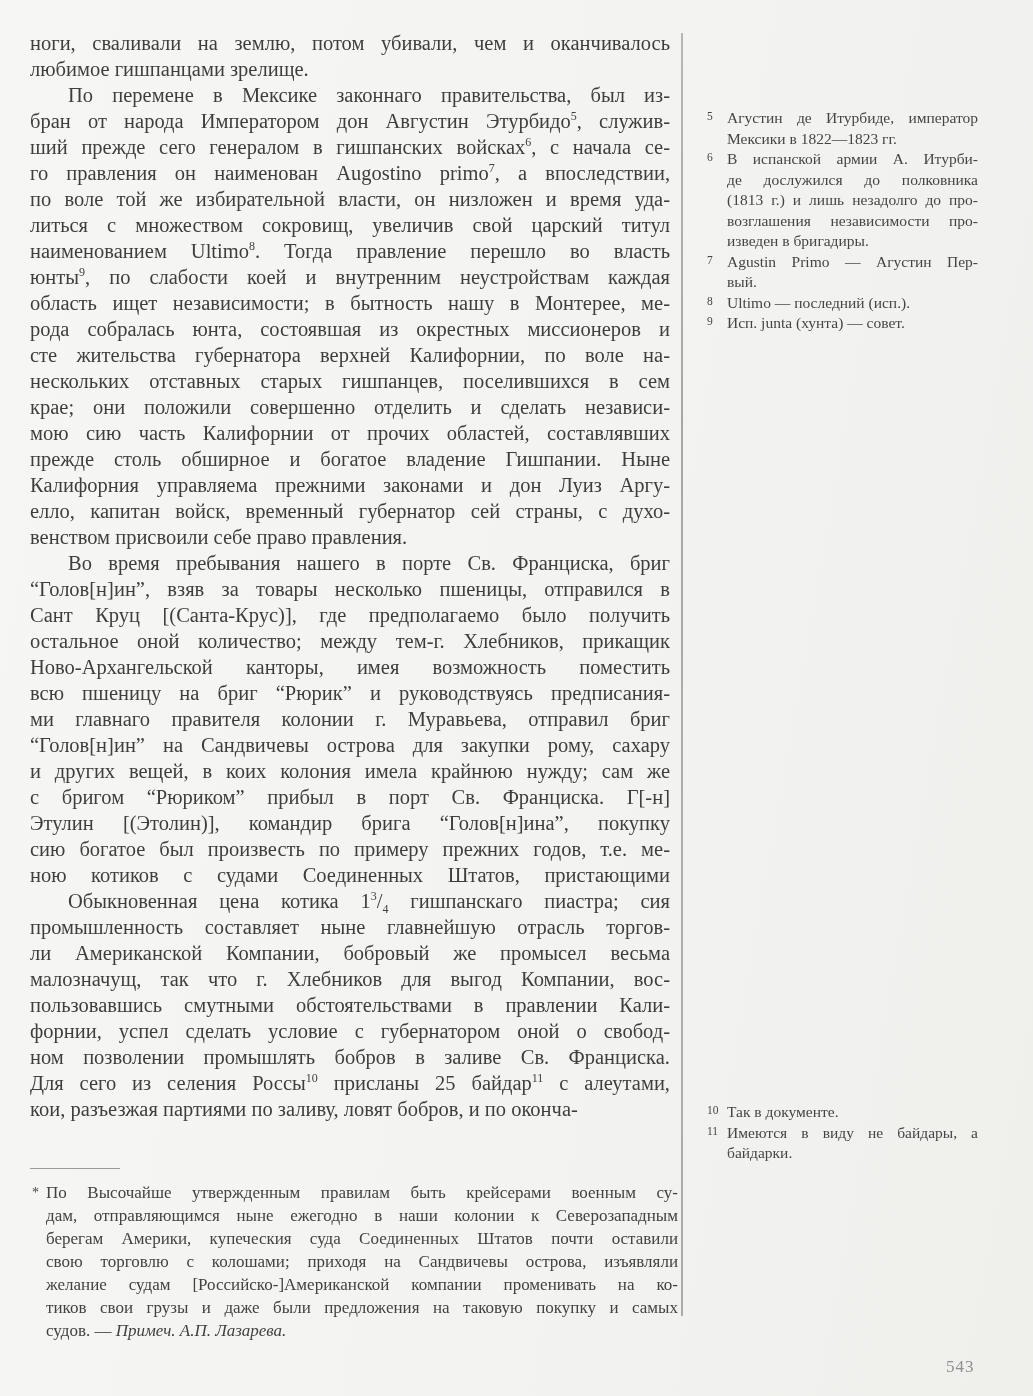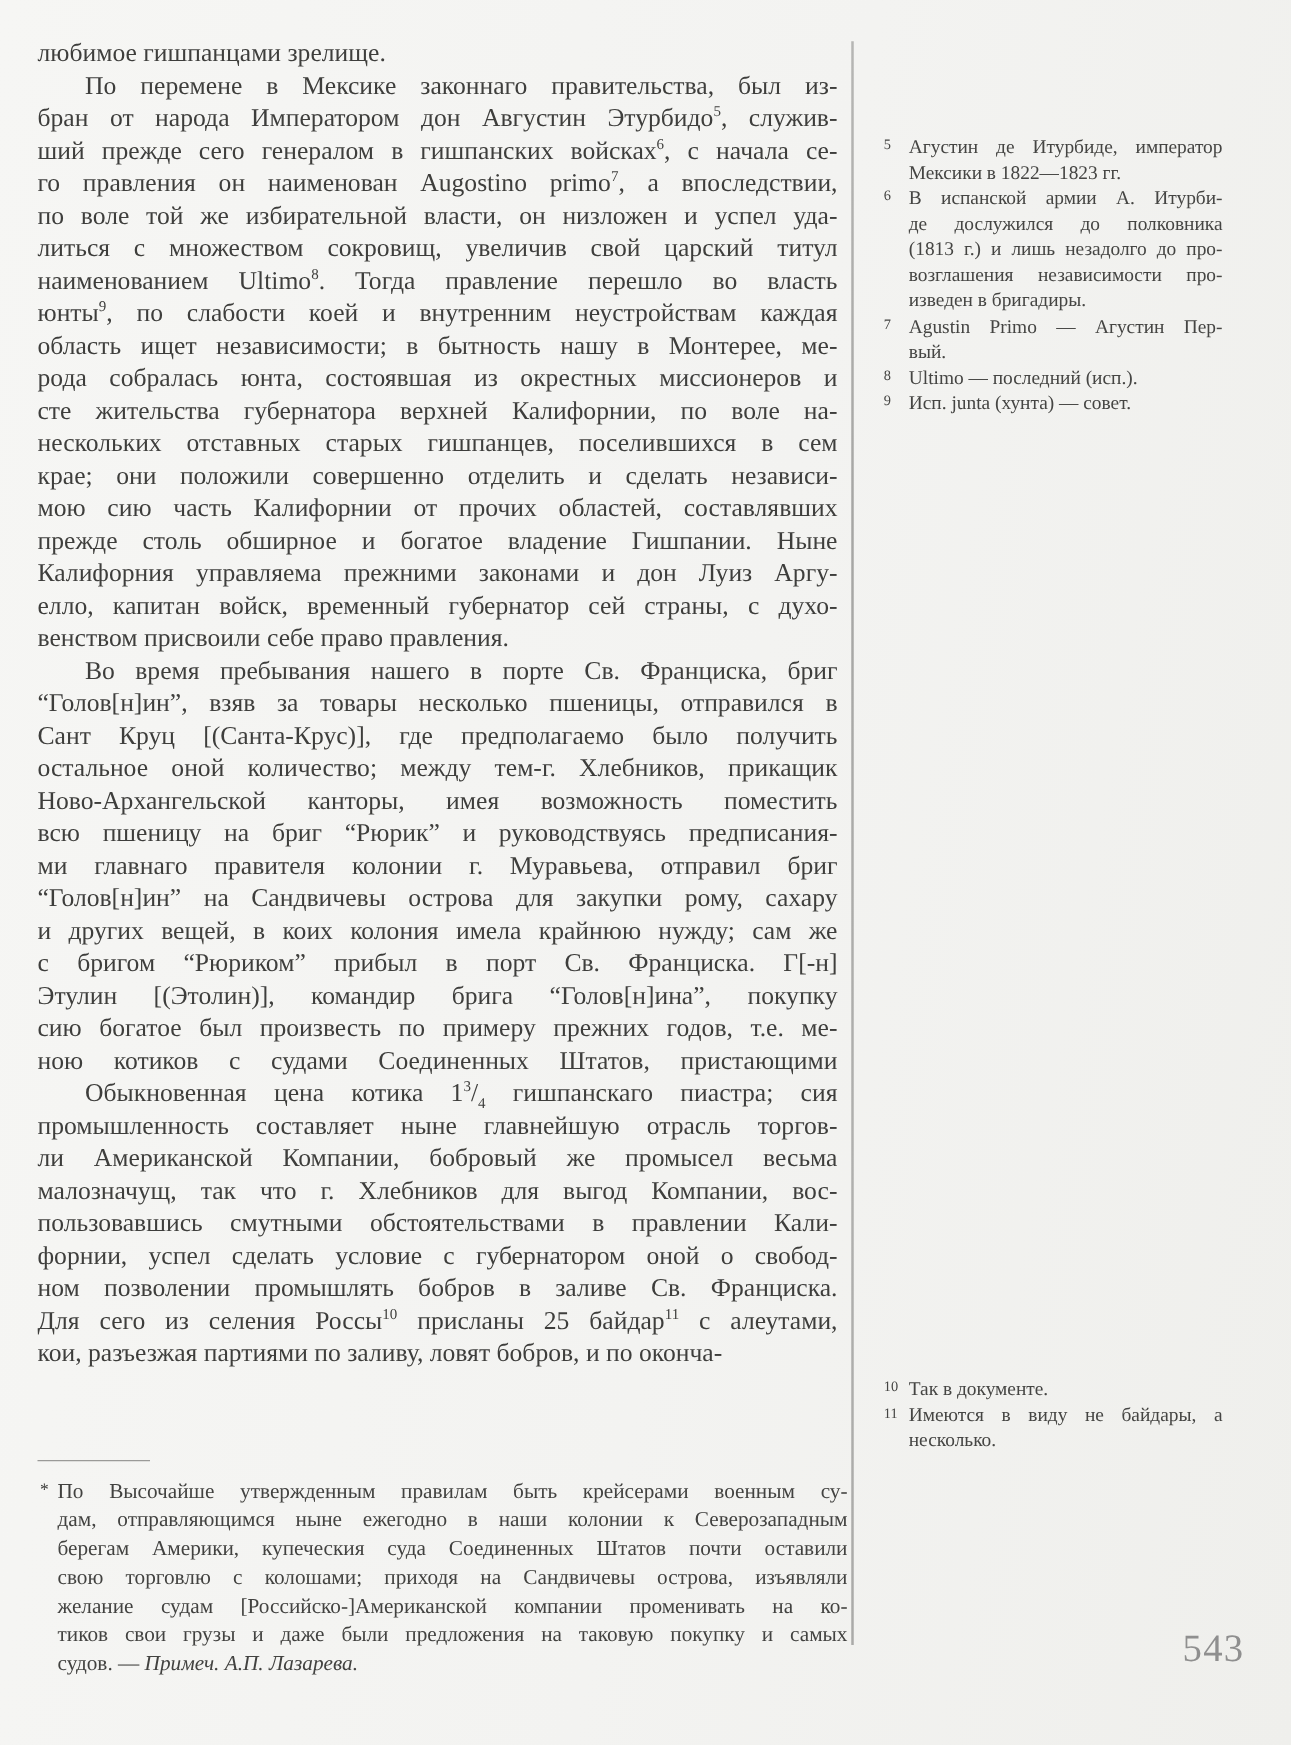--- a/index.html
+++ b/index.html
@@ -55,35 +55,36 @@
     position:absolute;left:30px;top:1181px;width:648px;
     font-size:17px;line-height:23px;color:#424240;
   }
   .fn-marker{position:absolute;left:2px;top:0;font-size:14px;}
   .fn-lines{padding-left:16px;}
   .fn-line{text-align:justify;text-align-last:justify;}
   .fn-line.lastline{text-align-last:left;}
   .fn-italic{font-style:italic;}
   
   .page-number{
-    position:absolute;left:946px;top:1301px;
-    font-size:31px;color:var(--page-num);letter-spacing:1px;
+    position:absolute;left:946px;top:1357px;
+    font-size:17px;color:var(--page-num);letter-spacing:1px;
   }
 </style>
 </head>
 <body>
 
 <div class="page">
   <div class="main-text">
+      <div class="tline">ноги, сваливали на землю, потом убивали, чем и оканчивалось</div>
       <div class="tline lastline">любимое гишпанцами зрелище.</div>
       <div class="tline indent">По перемене в Мексике законнаго правительства, был из-</div>
       <div class="tline">бран от народа Императором дон Августин Этурбидо<sup>5</sup>, служив-</div>
       <div class="tline">ший прежде сего генералом в гишпанских войсках<sup>6</sup>, с начала се-</div>
       <div class="tline">го правления он наименован Augostino primo<sup>7</sup>, а впоследствии,</div>
-      <div class="tline">по воле той же избирательной власти, он низложен и успел уда-</div>
+      <div class="tline">по воле той же избирательной власти, он низложен и время уда-</div>
       <div class="tline">литься с множеством сокровищ, увеличив свой царский титул</div>
       <div class="tline">наименованием Ultimo<sup>8</sup>. Тогда правление перешло во власть</div>
       <div class="tline">юнты<sup>9</sup>, по слабости коей и внутренним неустройствам каждая</div>
       <div class="tline">область ищет независимости; в бытность нашу в Монтерее, ме-</div>
       <div class="tline">рода собралась юнта, состоявшая из окрестных миссионеров и</div>
       <div class="tline">сте жительства губернатора верхней Калифорнии, по воле на-</div>
       <div class="tline">нескольких отставных старых гишпанцев, поселившихся в сем</div>
       <div class="tline">крае; они положили совершенно отделить и сделать независи-</div>
       <div class="tline">мою сию часть Калифорнии от прочих областей, составлявших</div>
       <div class="tline">прежде столь обширное и богатое владение Гишпании. Ныне</div>
@@ -145,21 +146,21 @@
       </div>
     </div>
   <div class="note-group note-group-2">
       <div class="note">
         <span class="note-num">10</span>
         <div class="note-line lastline">Так в документе.</div>
       </div>
       <div class="note">
         <span class="note-num">11</span>
         <div class="note-line">Имеются в виду не байдары, а</div>
-        <div class="note-line lastline">несколько.</div>
+        <div class="note-line lastline">байдарки.</div>
       </div>
     </div>
 
   <div class="footnote-sep"></div>
   <div class="footnote">
     <span class="fn-marker">*</span>
     <div class="fn-lines">
         <div class="fn-line">По Высочайше утвержденным правилам быть крейсерами военным су-</div>
         <div class="fn-line">дам, отправляющимся ныне ежегодно в наши колонии к Северозападным</div>
         <div class="fn-line">берегам Америки, купеческия суда Соединенных Штатов почти оставили</div>

